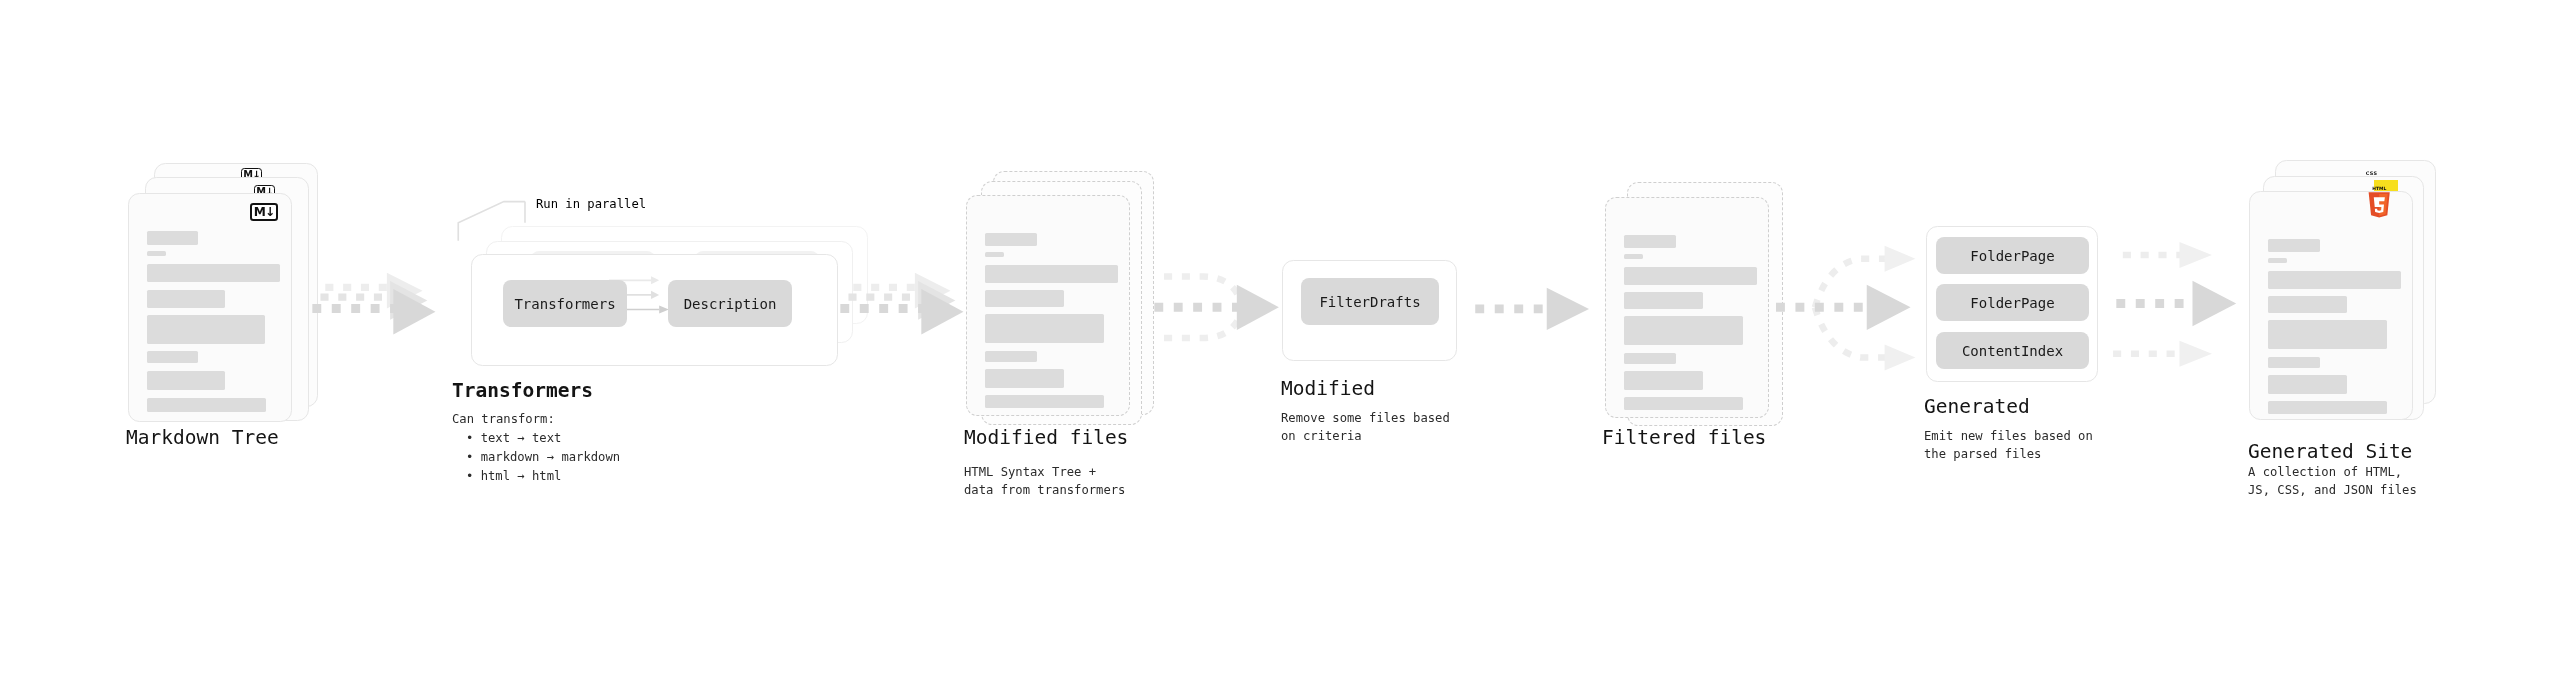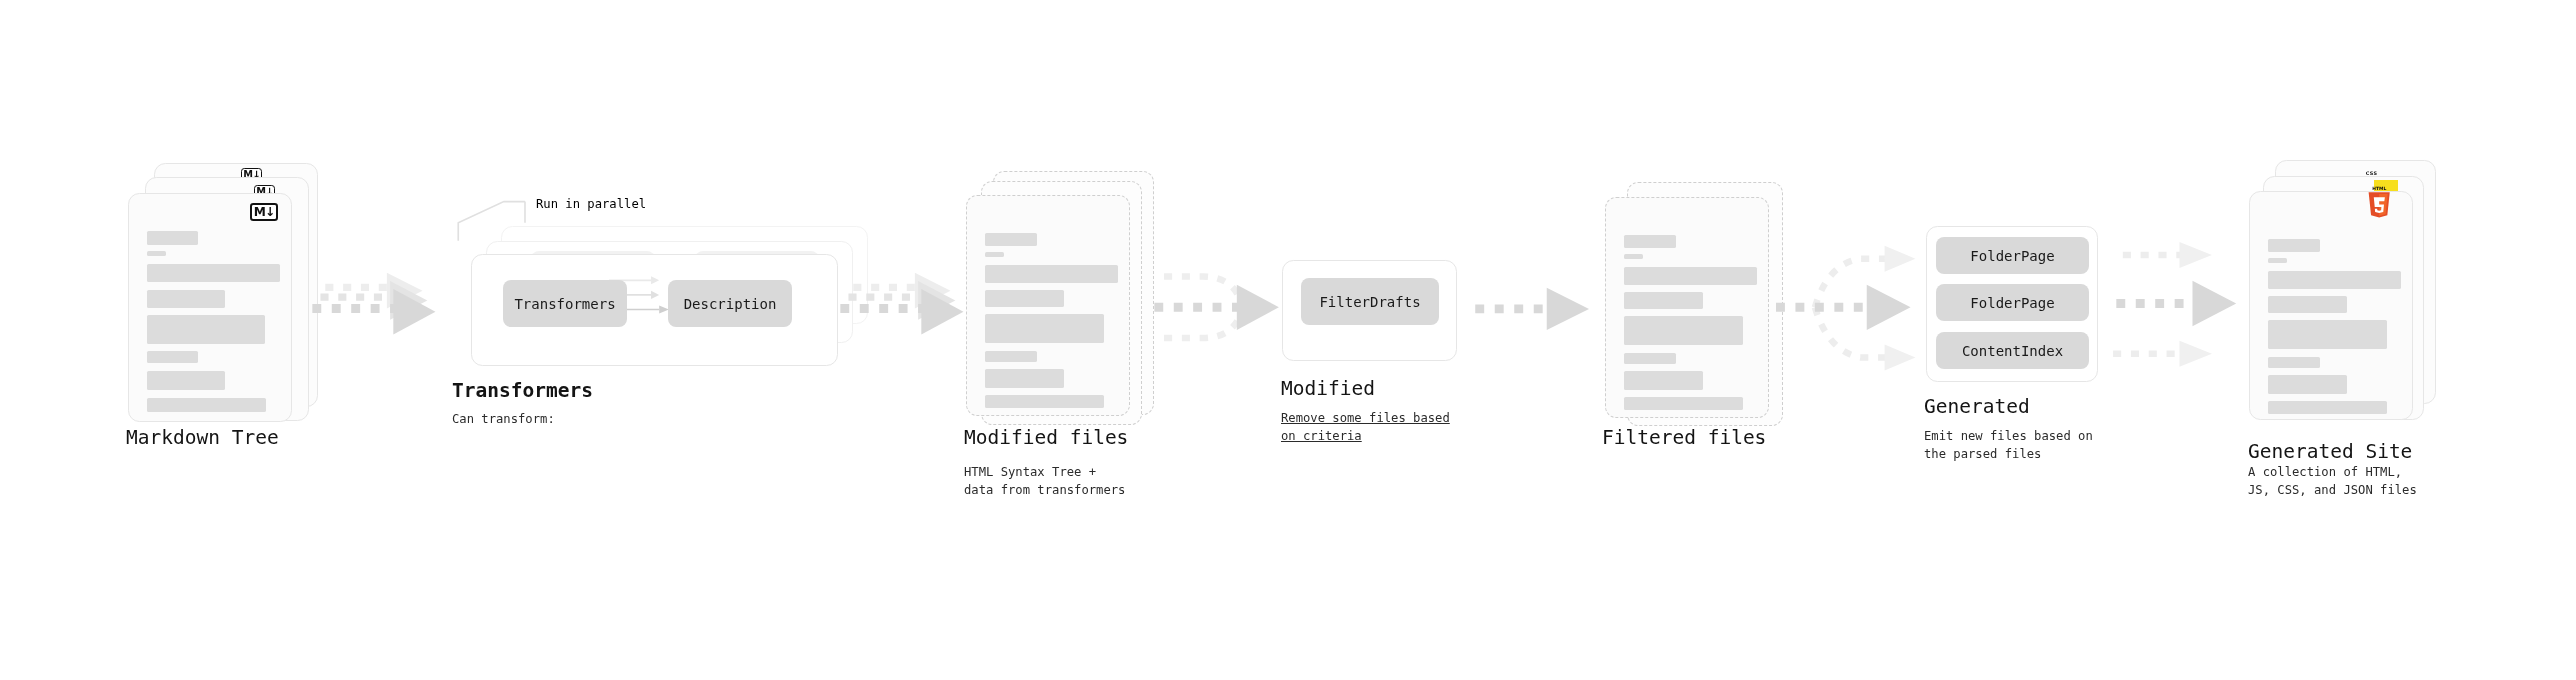--- a/index.html
+++ b/index.html
@@ -162,20 +162,21 @@
         <path d="M0 46 H62" stroke="#cfcfcf"></path>
           <polygon points="62,41 74,46 62,51" fill="#cfcfcf"></polygon>
       </g>
     </svg>
 
     <div class="chip" style="left:503px; top:280px; width:124px; height:47px;">Transformers</div>
     <div class="chip" style="left:668px; top:280px; width:124px; height:47px;">Description</div>
   </div>
   <div class="title" style="left:452px; top:379px;font-weight:bold;">Transformers</div>
   <div class="sub" style="left:452px; top:410px;">Can transform:</div>
+  <div class="bullets" style="left:466px; top:429px;"><span>• text → text</span><br><span>• markdown → markdown</span><br><span>• html → html</span></div>
 
   <svg style="left:837px; top:268px;" width="146" height="81" viewBox="0 0 180 100">
     <g stroke="#ededed" stroke-width="9" stroke-dasharray="10 12" fill="none">
         <path d="M20 24 H100"></path>
       </g>
     <polygon points="96,6 140,28 96,50" fill="#ededed"></polygon>
     <g stroke="#e4e4e4" stroke-width="9" stroke-dasharray="10 12" fill="none">
         <path d="M14 36 H104"></path>
       </g>
     <polygon points="100,16 146,40 100,64" fill="#e4e4e4"></polygon>
@@ -214,21 +215,21 @@
       <path d="M10 56 H118"></path>
     </g>
     <polygon points="112,28 164,56 112,84" fill="#d8d8d8"></polygon>
   </svg>
 
   <div>
     <div class="group" style="left:1282px; top:260px; width:175px; height:101px;"></div>
     <div class="chip" style="left:1301px; top:278px; width:138px; height:47px;">FilterDrafts</div>
   </div>
   <div class="title" style="left:1281px; top:377px;">Modified</div>
-  <div class="sub" style="left:1281px; top:409px;text-decoration:underline;">Remove some files based
+  <div class="sub" style="left:1281px; top:409px;">Remove some files based
 on criteria</div>
 
   <svg style="left:1472px; top:286px;" width="130" height="49" viewBox="0 0 160 60">
     <g fill="none" stroke="#d8d8d8" stroke-width="11" stroke-dasharray="11 13">
         <path d="M4 28 H96"></path>
       </g>
     <polygon points="92,2 144,28 92,54" fill="#d8d8d8"></polygon>
   </svg>
 
   <div class="doc-stack">

